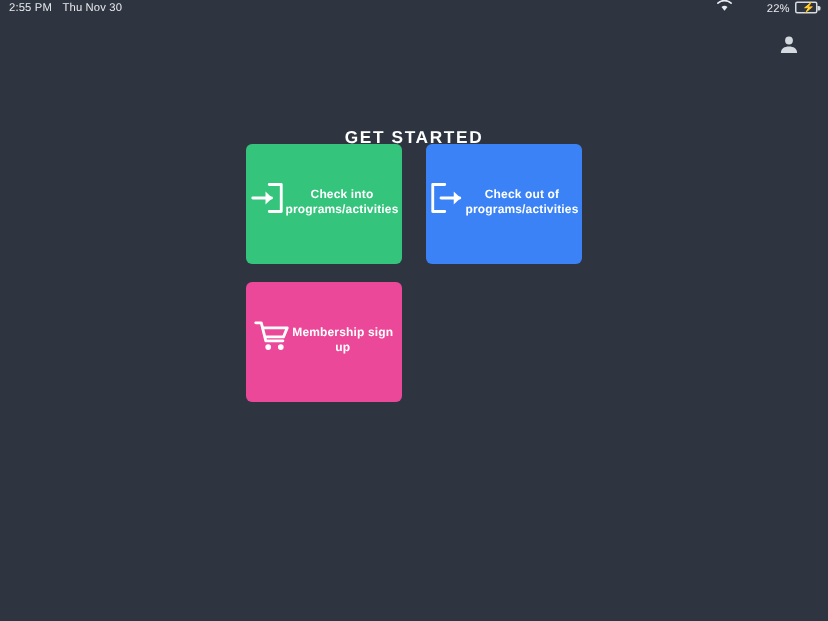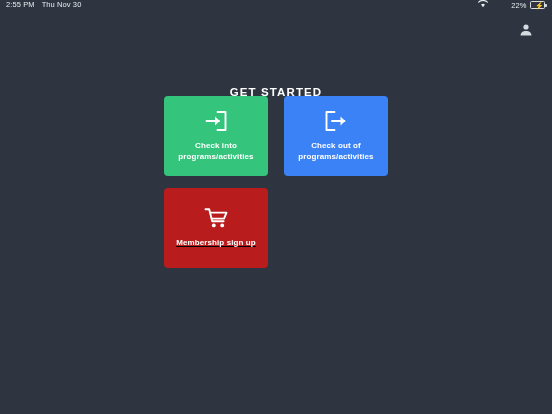--- a/index.html
+++ b/index.html
@@ -104,21 +104,21 @@
     width: 224px;
     display: grid;
     grid-template-columns: 104px 104px;
     grid-template-rows: 80px 80px;
     column-gap: 16px;
     row-gap: 12px;
   }
   .card {
     border-radius: 4px;
     display: flex;
-    flex-direction: column;
+    flex-direction: row;
     align-items: center;
     justify-content: center;
     cursor: pointer;
     padding: 4px 5px 6px;
     user-select: none;
   }
   .card-icon {
     display: flex;
     align-items: center;
     justify-content: center;
@@ -129,21 +129,21 @@
     color: #ffffff;
     font-size: 8px;
     font-weight: bold;
     line-height: 10.5px;
     text-align: center;
     letter-spacing: 0.1px;
     white-space: pre-line;
   }
   .card-green  { background: #34c47c; }
   .card-orange { background: #3b82f6; }
-  .card-blue   { background: #b91c1c; text-decoration: underline; }
+  .card-blue   { background: #ec4899; }
 </style>
 </head>
 <body>
 
 <div class="statusbar">
   <div class="status-left">
     <span>2:55 PM</span>
     <span>Thu Nov 30</span>
   </div>
   <div class="status-right">

